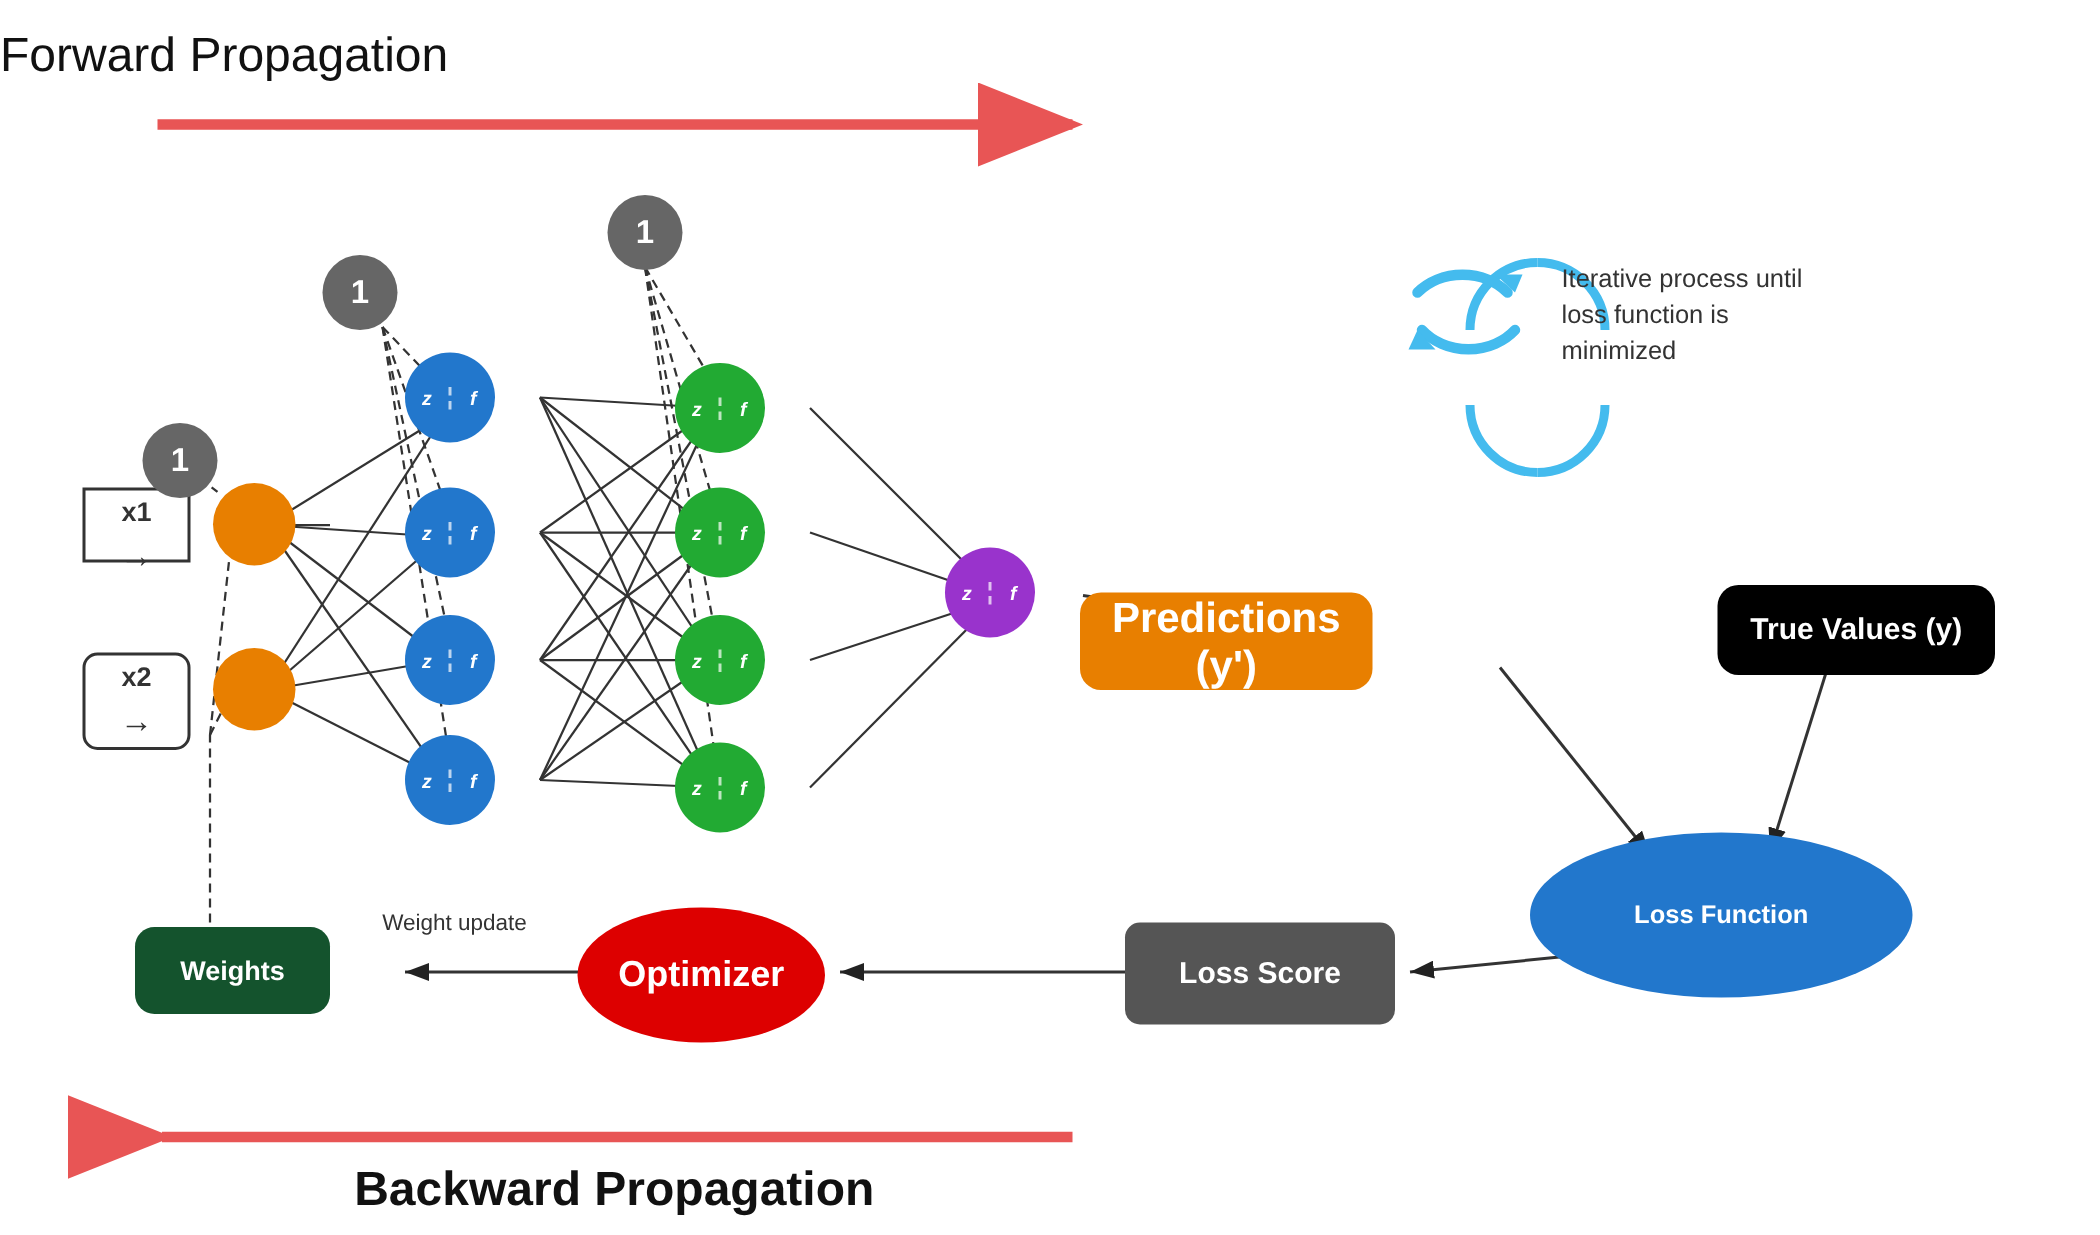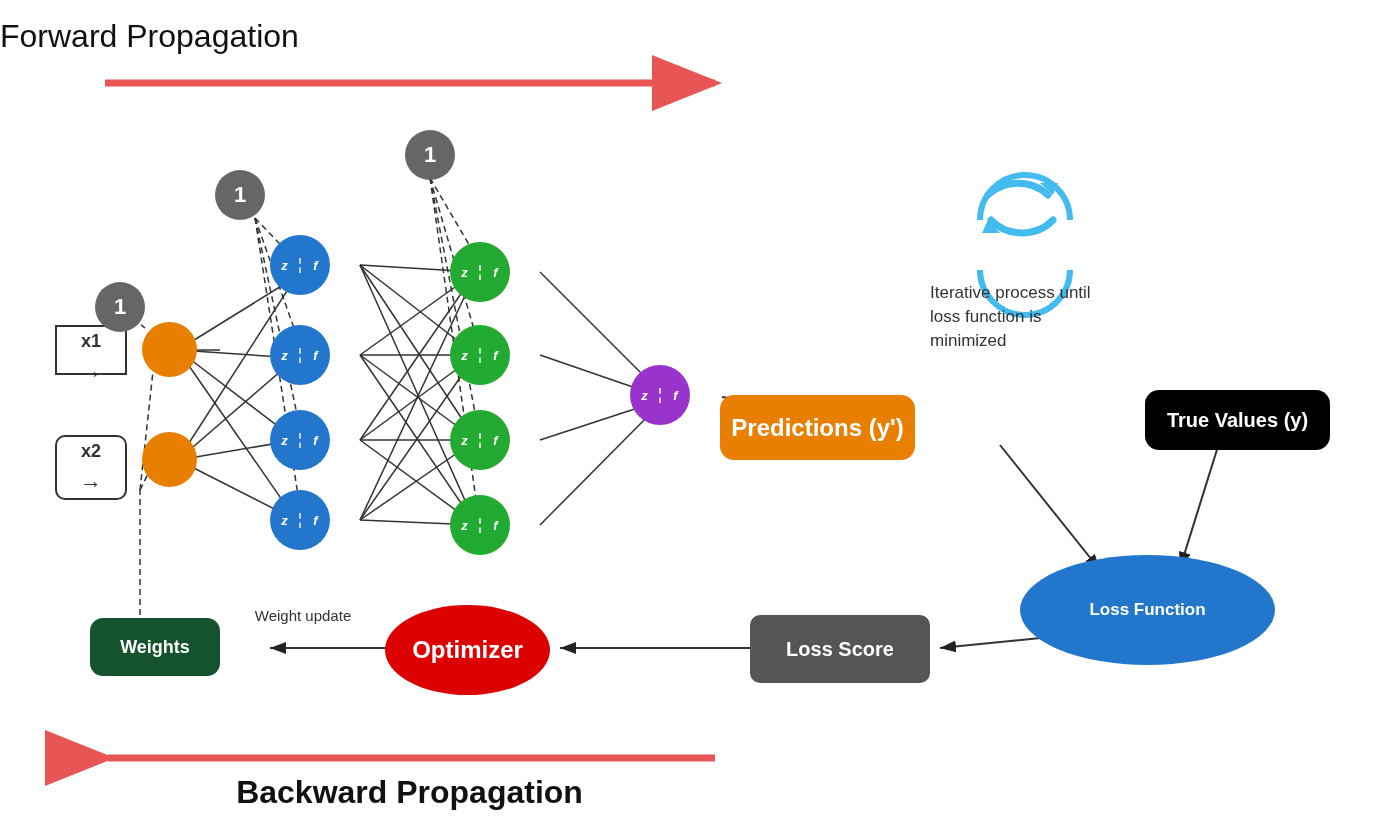--- a/index.html
+++ b/index.html
@@ -111,21 +111,21 @@
       gap: 6px;
       flex-direction: column;
     }
     
     .rect-predictions {
       position: absolute;
       background: #e87f00;
       border-radius: 14px;
       color: white;
       font-weight: bold;
-      font-size: 24px;
+      font-size: 28px;
       display: flex;
       align-items: center;
       justify-content: center;
       text-align: center;
     }
     .rect-truevalues {
       position: absolute;
       background: #000000;
       border-radius: 14px;
       color: white;
@@ -404,21 +404,21 @@
 </div>
 
 <div class="rect-weights" style="left:90px; top:618px; width:130px; height:58px;">
   <span>Weights</span>
 </div>
 
 <div style="position:absolute; left:238px; top:606px; font-size:15px; color:#333; text-align:center; width:130px; line-height:1.3;">
   <span>Weight update</span>
 </div>
 
-<div style="position:absolute; left:930px; top:155px;flex-direction:column;" class="iterative-box">
+<div style="position:absolute; left:930px; top:155px;" class="iterative-box">
 
   <svg width="95" height="110" viewBox="0 0 95 110">
 
     <path d="M 15 40 A 40 35 0 0 1 75 40" stroke="#44bbee" stroke-width="7" fill="none" stroke-linecap="round"></path>
     <polygon points="75,40 62,28 80,28" fill="#44bbee" transform="translate(5,0)"></polygon>
 
     <path d="M 80 65 A 40 35 0 0 1 18 65" stroke="#44bbee" stroke-width="7" fill="none" stroke-linecap="round"></path>
     <polygon points="18,65 30,78 12,78" fill="#44bbee" transform="translate(-3,0)"></polygon>
   </svg>
   <div class="iterative-text">

